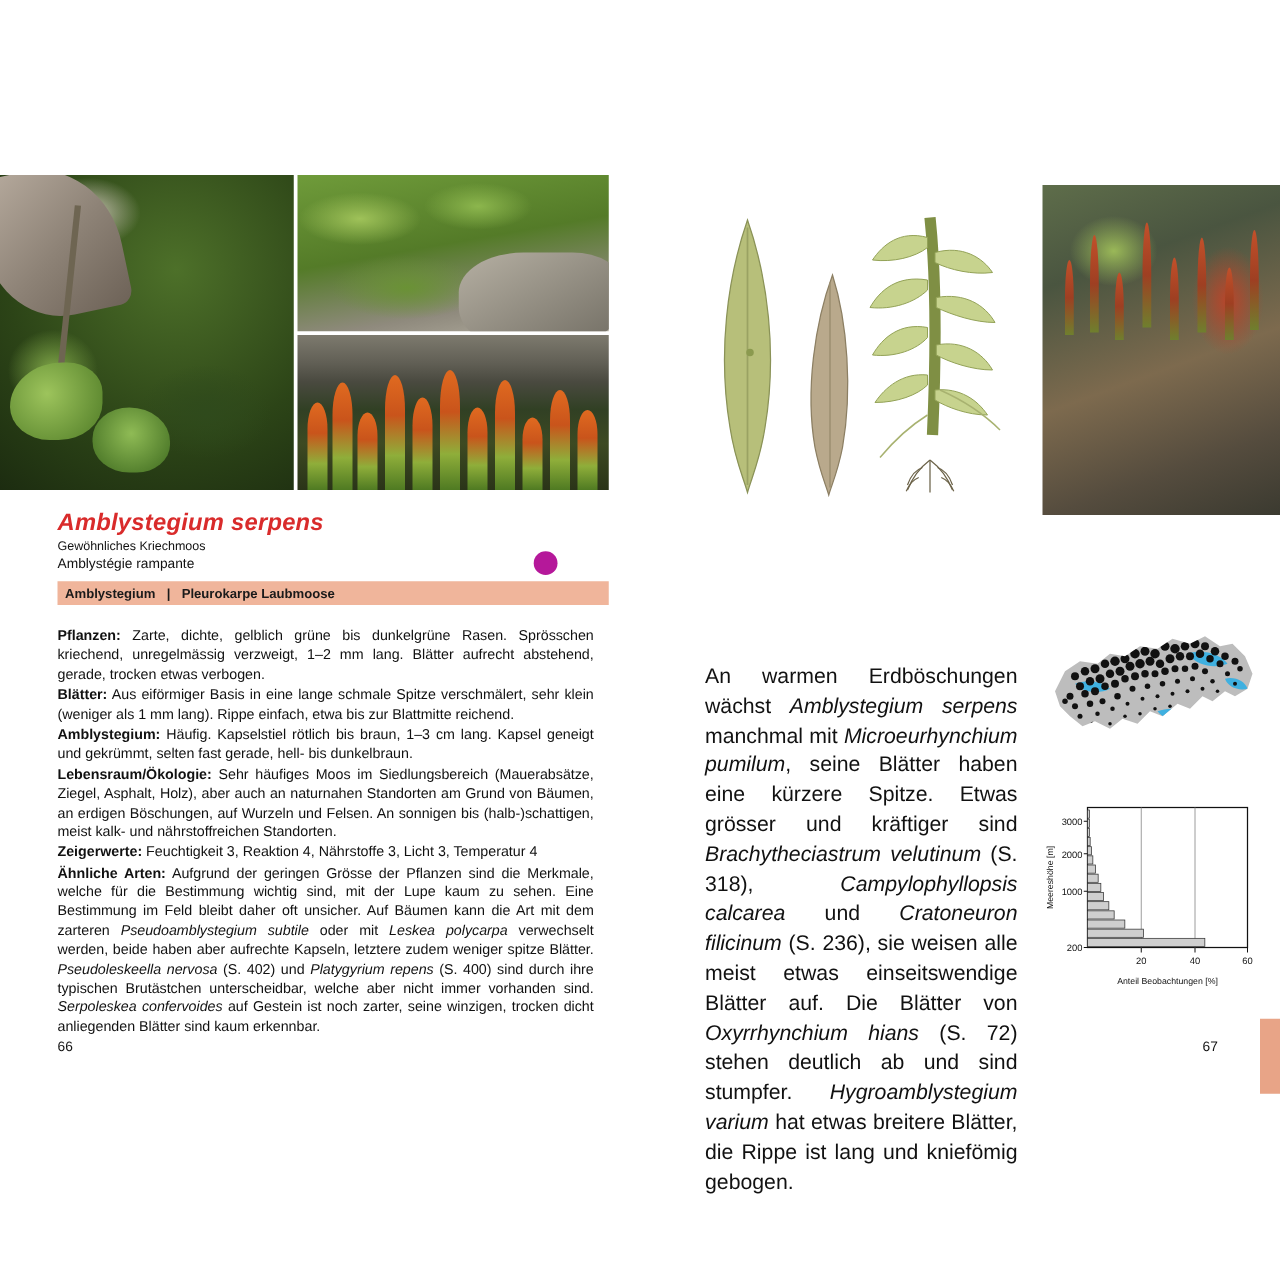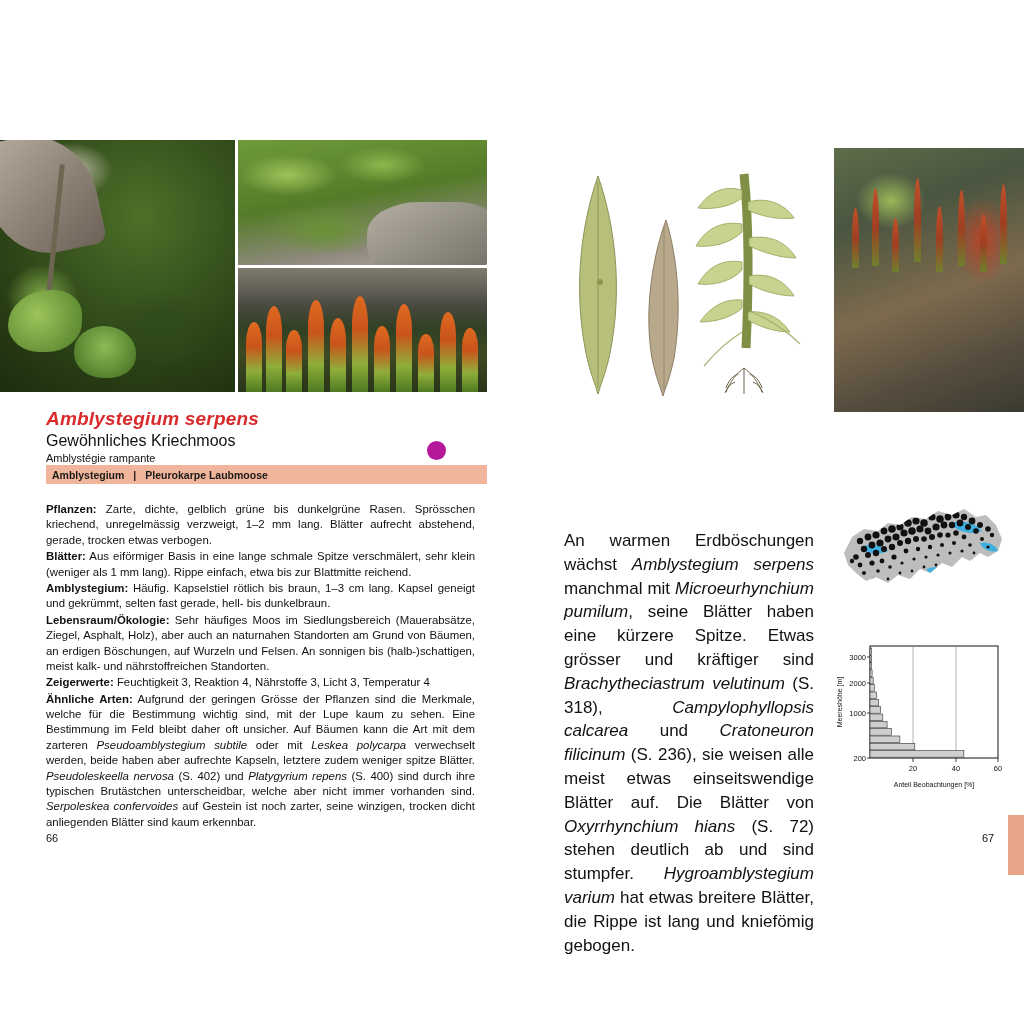--- a/index.html
+++ b/index.html
@@ -117,21 +117,21 @@
   }
   .species-latin {
     color: #d92b2b;
     font-weight: bold;
     font-style: italic;
     font-size: 19px;
     letter-spacing: 0.2px;
   }
   .species-de {
     color: #111;
-    font-size: 16px;
+    font-size: 10px;
     margin-top: 2px;
   }
   .species-fr {
     color: #111;
     font-size: 11px;
     margin-top: 2px;
   }
   .dot-marker {
     position: absolute;
     right: 40px; top: 33px;
@@ -217,21 +217,21 @@
     position: absolute;
     left: 318px; top: 355px;
     width: 180px; height: 125px;
   }
 
   .chart-box {
     position: absolute;
     left: 318px; top: 500px;
     width: 186px; height: 155px;
   }
-  .folio-right { left: 962px; top: 692px; margin-left: 20px; }
+  .folio-right { left: 962px; top: 692px; }
 
   .edge-tab {
     position: absolute;
     right: 0; top: 815px;
     width: 16px; height: 60px;
     background: #e8a487;
   }
 
   svg { display: block; }
   .axis-label {

